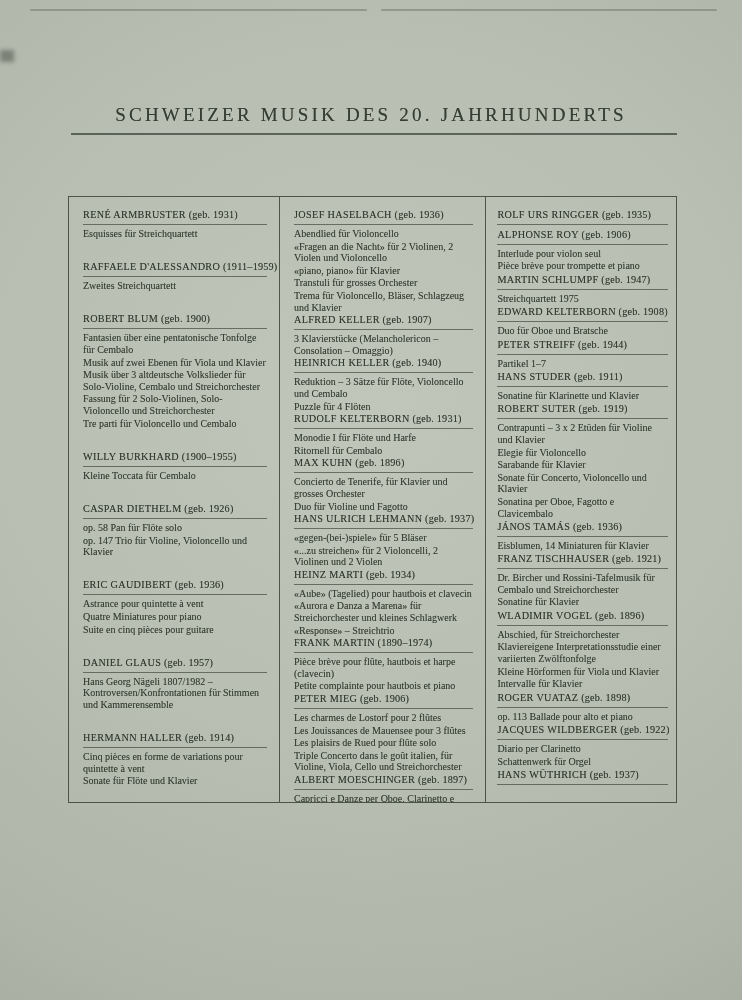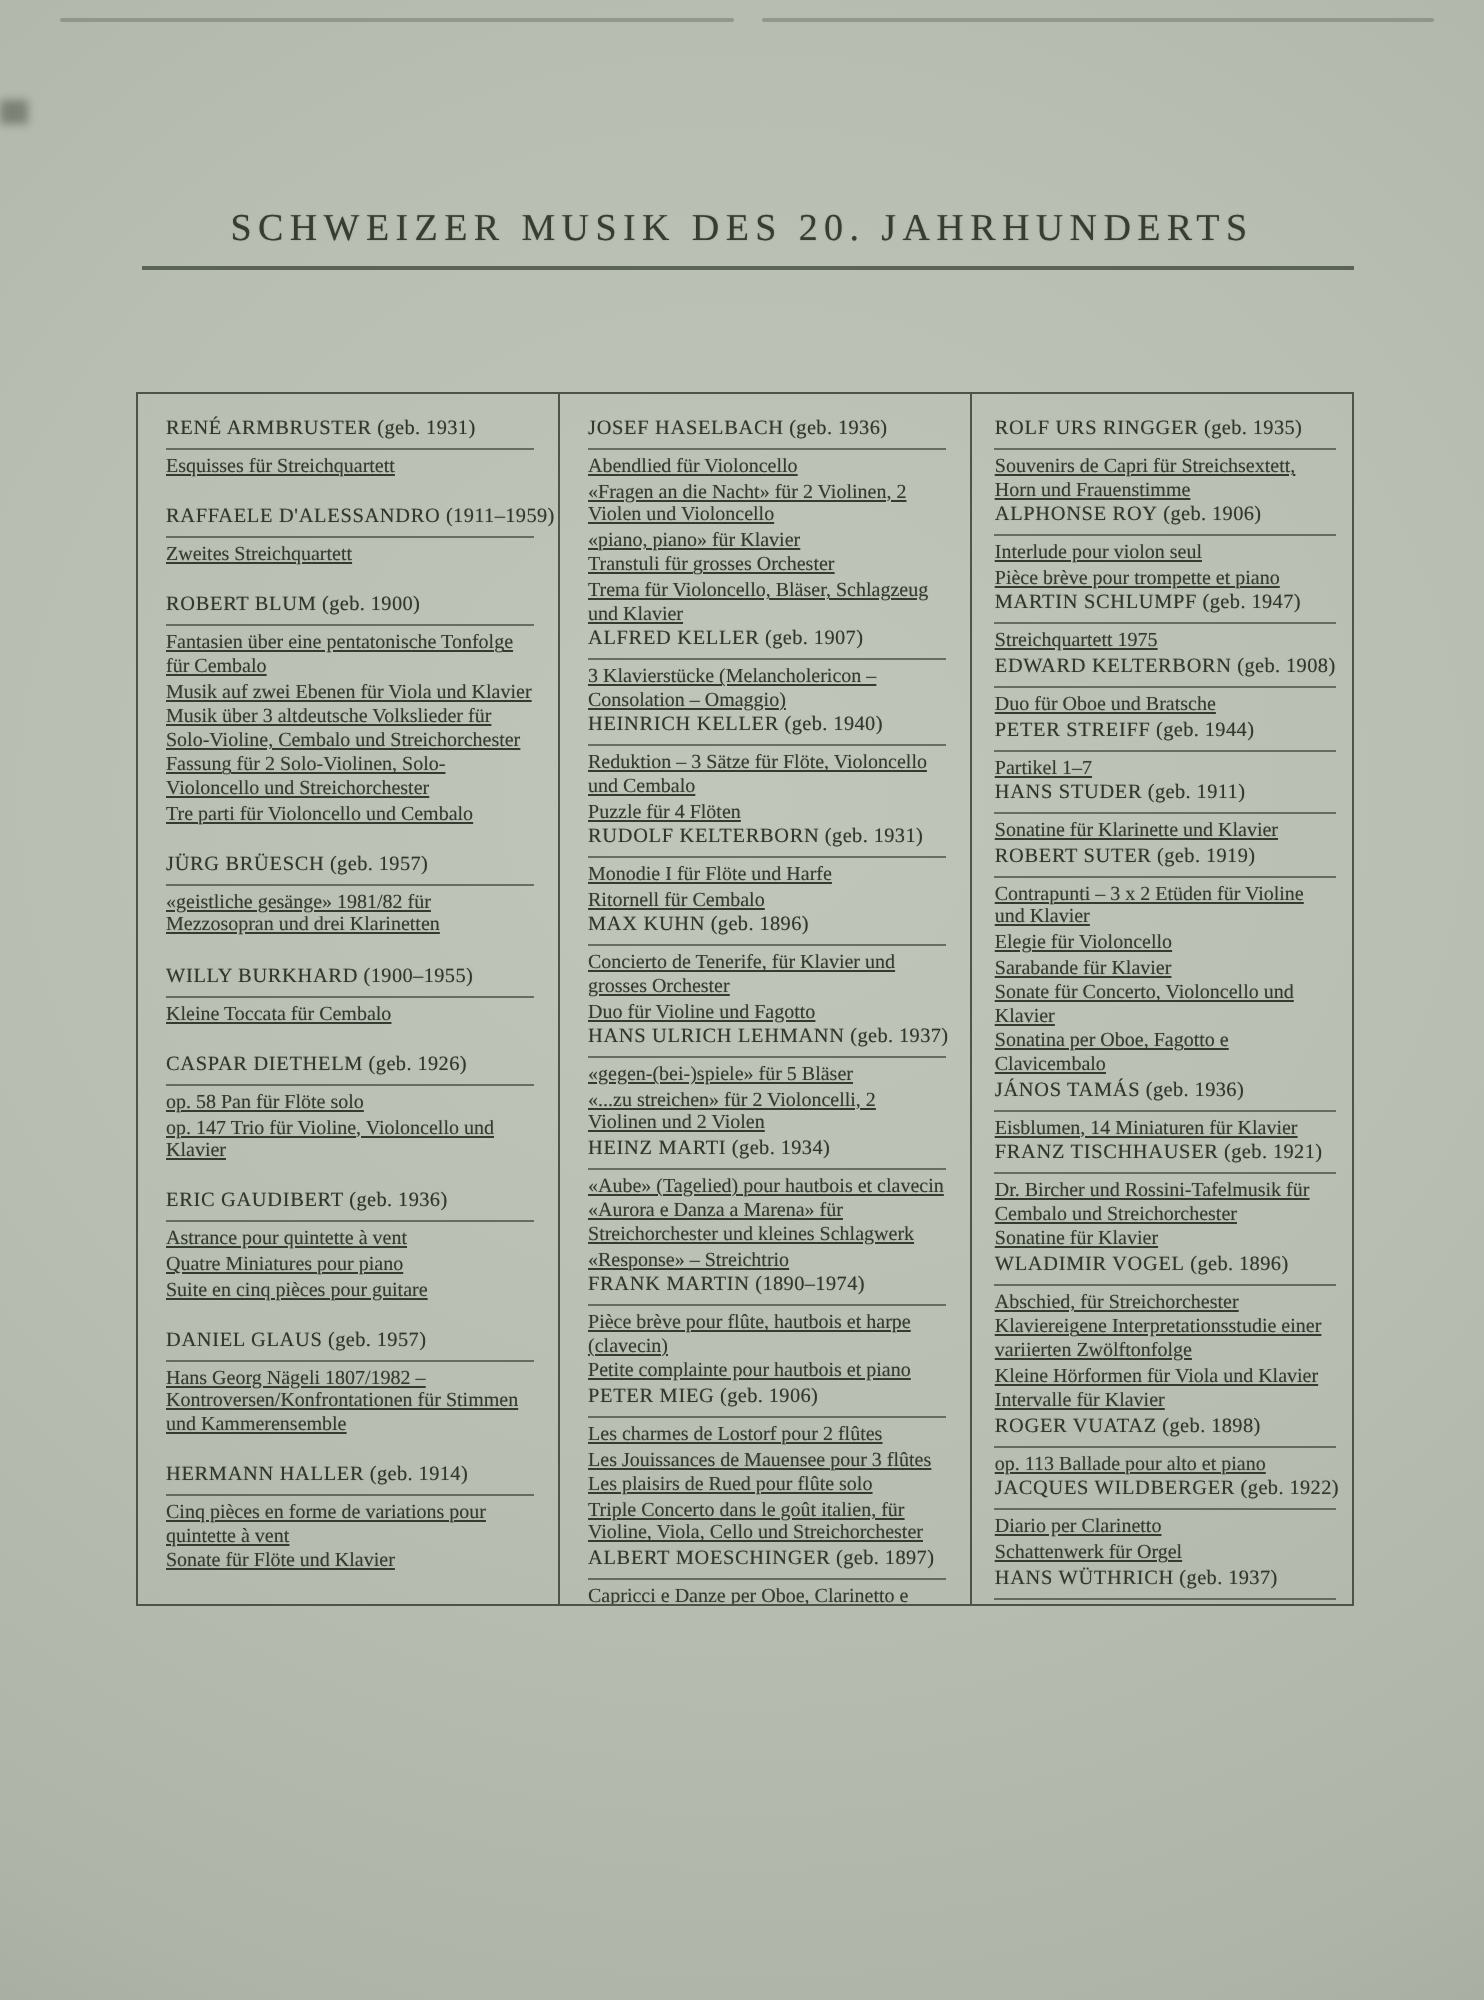--- a/index.html
+++ b/index.html
@@ -41,21 +41,21 @@
   .col-2{width:31.4%;border-left:1.5px solid rgba(50,57,45,0.80);padding-left:11px;padding-right:8px;}
   .entry-heading{
     font-size:10.2px;line-height:12px;letter-spacing:0.35px;
     color:#30372c;white-space:nowrap;
     border-bottom:1px solid rgba(50,57,45,0.62);
     padding-bottom:3px;margin-bottom:3px;
     text-shadow:0 0 0.5px rgba(48,55,44,0.45);
   }
   .dates{letter-spacing:0.2px;}
   .works{font-size:10px;line-height:11.6px;color:#343b30;
-    text-shadow:0 0 0.5px rgba(52,59,48,0.40);text-decoration:underline;}
+    text-shadow:0 0 0.5px rgba(52,59,48,0.40);}
   .work{margin:0 0 1px;}
 </style>
 </head>
 <body>
 
 <div class="photo">
   <div class="edge-line left"></div>
   <div class="edge-line right"></div>
   <div class="corner-smudge"></div>
 
@@ -82,26 +82,20 @@
           <div class="entry-heading"><span>ROBERT BLUM</span><span class="dates"> (geb. 1900)</span></div>
           <div class="works">
             <div class="work">Fantasien über eine pentatonische Tonfolge für Cembalo</div>
             <div class="work">Musik auf zwei Ebenen für Viola und Klavier</div>
             <div class="work">Musik über 3 altdeutsche Volkslieder für Solo-Violine, Cembalo und Streichorchester</div>
             <div class="work">Fassung für 2 Solo-Violinen, Solo-Violoncello und Streichorchester</div>
             <div class="work">Tre parti für Violoncello und Cembalo</div>
           </div>
         </div>
         <div class="entry">
-          <div class="entry-heading"><span>JÜRG BRÜESCH</span><span class="dates"> (geb. 1957)</span></div>
-          <div class="works">
-            <div class="work">«geistliche gesänge» 1981/82 für Mezzosopran und drei Klarinetten</div>
-          </div>
-        </div>
-        <div class="entry">
           <div class="entry-heading"><span>WILLY BURKHARD</span><span class="dates"> (1900–1955)</span></div>
           <div class="works">
             <div class="work">Kleine Toccata für Cembalo</div>
           </div>
         </div>
         <div class="entry">
           <div class="entry-heading"><span>CASPAR DIETHELM</span><span class="dates"> (geb. 1926)</span></div>
           <div class="works">
             <div class="work">op. 58 Pan für Flöte solo</div>
             <div class="work">op. 147 Trio für Violine, Violoncello und Klavier</div>
@@ -201,23 +195,20 @@
         <div class="entry">
           <div class="entry-heading"><span>ALBERT MOESCHINGER</span><span class="dates"> (geb. 1897)</span></div>
           <div class="works">
             <div class="work">Capricci e Danze per Oboe, Clarinetto e Fagotto</div>
           </div>
         </div>
       </div>
     <div class="column col-2">
         <div class="entry">
           <div class="entry-heading"><span>ROLF URS RINGGER</span><span class="dates"> (geb. 1935)</span></div>
-          <div class="works">
-            <div class="work">Souvenirs de Capri für Streichsextett, Horn und Frauenstimme</div>
-          </div>
         </div>
         <div class="entry">
           <div class="entry-heading"><span>ALPHONSE ROY</span><span class="dates"> (geb. 1906)</span></div>
           <div class="works">
             <div class="work">Interlude pour violon seul</div>
             <div class="work">Pièce brève pour trompette et piano</div>
           </div>
         </div>
         <div class="entry">
           <div class="entry-heading"><span>MARTIN SCHLUMPF</span><span class="dates"> (geb. 1947)</span></div>

